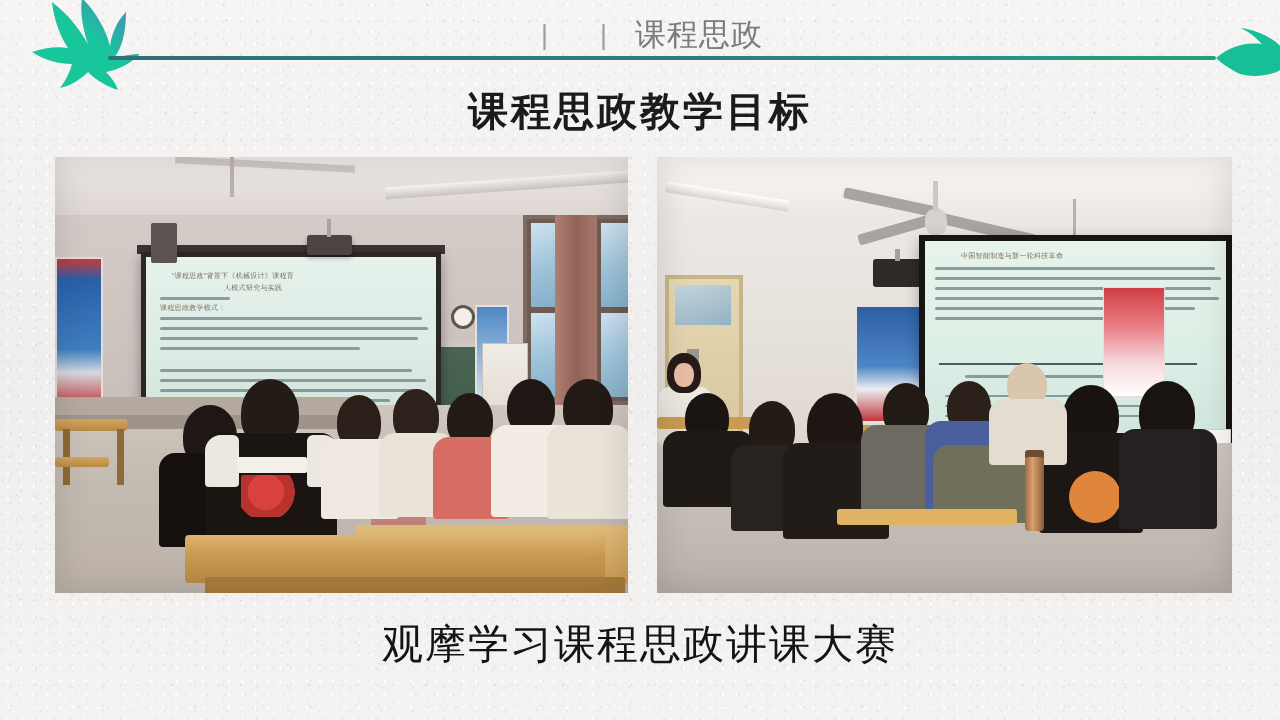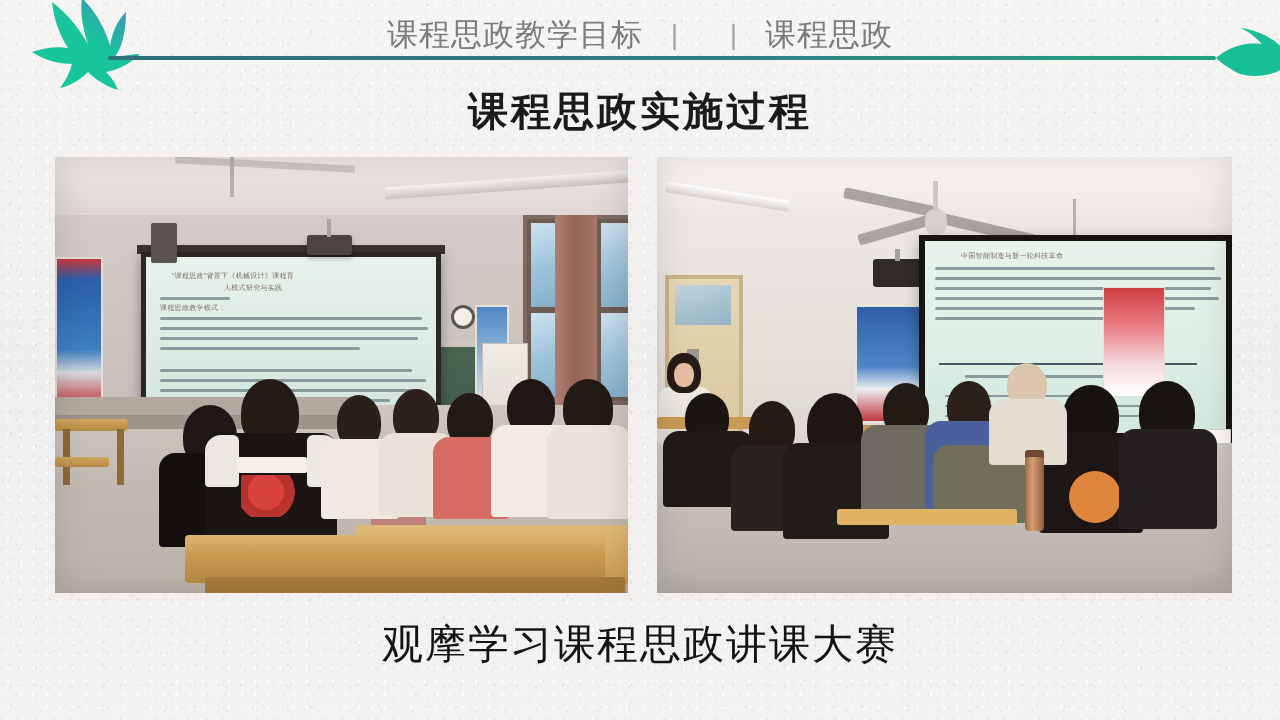--- a/index.html
+++ b/index.html
@@ -219,28 +219,27 @@
 
   <div class="header-rule"></div>
 
   <svg class="leaf-right" viewBox="0 0 86 56">
     <path d="M10 30 C24 18 40 14 56 16 C46 6 40 2 34 0 C52 2 68 10 78 22
              C82 14 84 8 84 2 C86 16 84 30 78 40 C66 48 48 50 34 46
              C26 42 16 36 10 30 Z" fill="#18bf96"></path>
   </svg>
 
   <div class="nav">
-    <div class="nav-item">课程思政教学目标</div>
     <div class="nav-sep">|</div>
     <div class="nav-sep">|</div>
     <div class="nav-item">课程思政</div>
   </div>
 </div>
 
-<div class="slide-title">课程思政实施过程</div>
+<div class="slide-title">课程思政教学目标</div>
 
 <div class="photo left">
   <div class="ph-layer l-wall"></div>
   <div class="ph-layer l-ceil"></div>
   <div class="ph-layer l-ceilbar"></div>
   <div class="ph-layer l-ceilbar2"></div>
   <div class="ph-layer l-rod"></div>
 
   <div class="ph-layer l-winframe">
     <div class="l-winpane" style="left:4px;  top:4px;  width:64px; height:84px;"></div>

